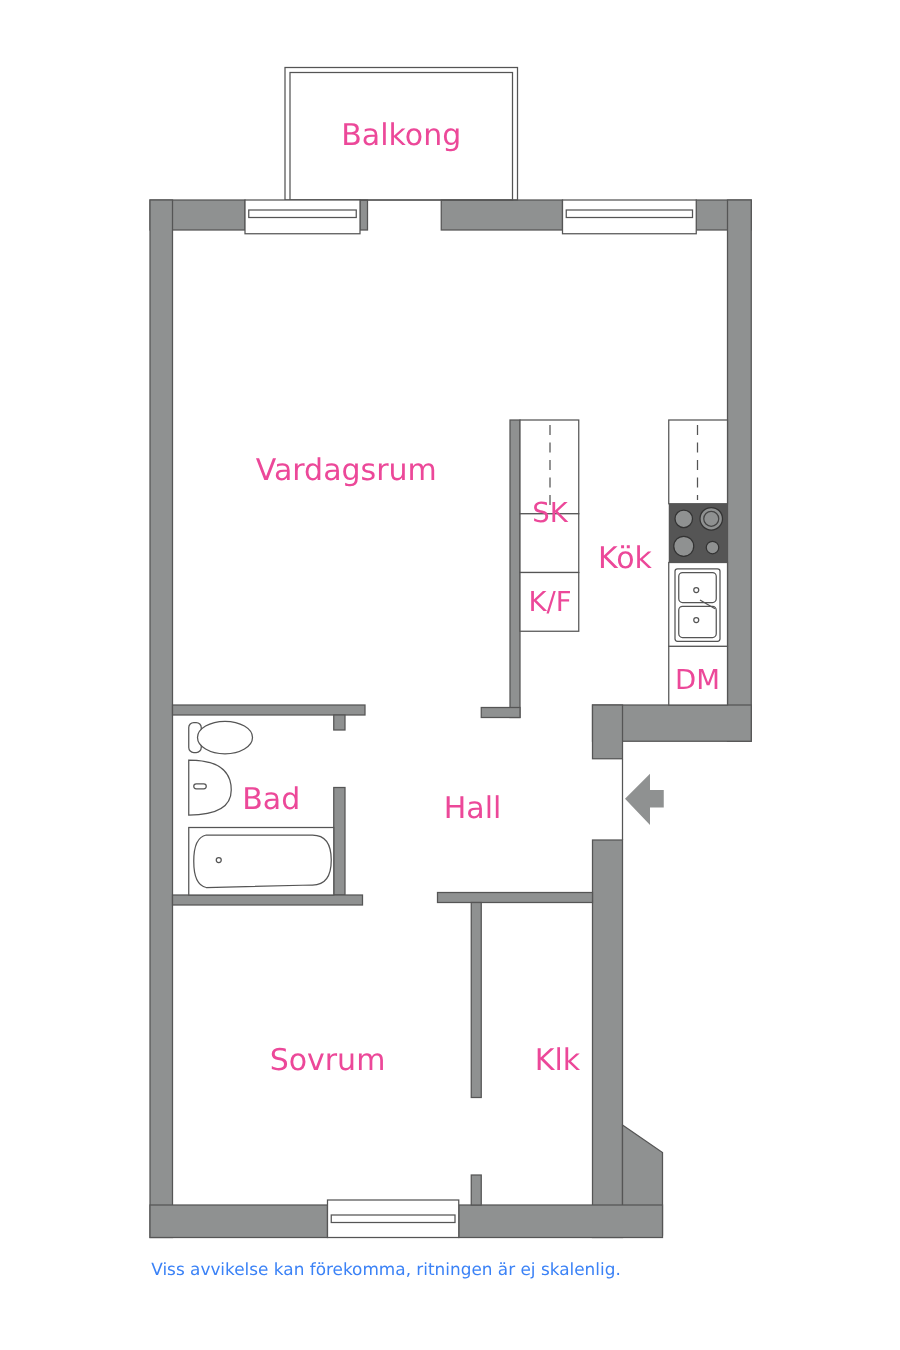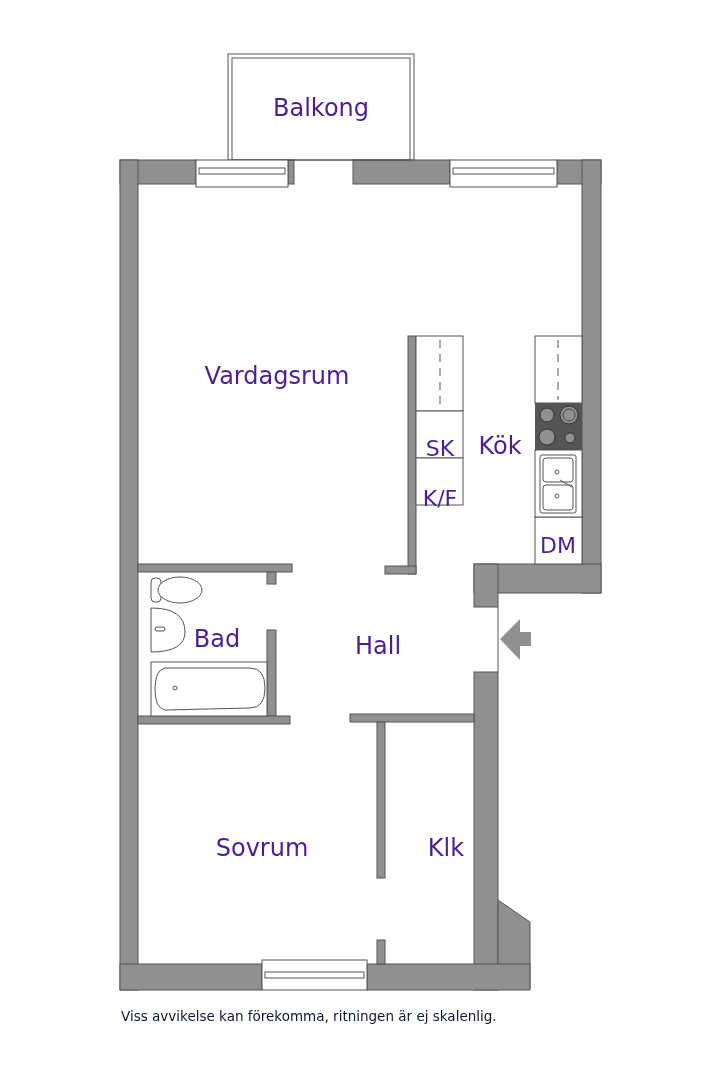--- a/index.html
+++ b/index.html
@@ -1,21 +1,21 @@
 <!DOCTYPE html>
 <html><head>
 <meta charset="utf-8">
 <style>
   html, body { margin:0; padding:0; background:#ffffff; }
   body { width:720px; height:1080px; position:relative; overflow:hidden; font-family:"DejaVu Sans", sans-serif; }
   #plan { position:absolute; left:0; top:0; width:720px; height:1080px; }
-  .lbl { position:absolute; color:#4c1d95; font-family:"DejaVu Sans", sans-serif; white-space:nowrap; transform:translate(-50%,-50%); }
+  .lbl { position:absolute; color:#ec4899; font-family:"DejaVu Sans", sans-serif; white-space:nowrap; transform:translate(-50%,-50%); }
   .room { font-size:24px; }
   .appl { font-size:22px; }
-  .note { position:absolute; left:121px; top:1008px; font-size:13.5px; color:#0f172a; font-family:"DejaVu Sans", sans-serif; }
+  .note { position:absolute; left:121px; top:1008px; font-size:13.5px; color:#3b82f6; font-family:"DejaVu Sans", sans-serif; }
 </style>
 </head>
 <body>
 
 <svg id="plan" viewBox="0 0 720 1080" xmlns="http://www.w3.org/2000/svg">
   <g fill="#8f9191" stroke="#555" stroke-width="1">
 
     <g>
 
       <rect x="120" y="160" width="76" height="24"></rect>
@@ -125,17 +125,17 @@
 </svg>
 
 <div class="lbl room" style="left:321px;top:108px;">Balkong</div>
 <div class="lbl room" style="left:277px;top:376px;">Vardagsrum</div>
 <div class="lbl room" style="left:500px;top:446px;">Kök</div>
 <div class="lbl room" style="left:217px;top:639px;text-align:right;">Bad</div>
 <div class="lbl room" style="left:378px;top:646px;">Hall</div>
 <div class="lbl room" style="left:262px;top:848px;">Sovrum</div>
 <div class="lbl room" style="left:446px;top:848px;">Klk</div>
 
-<div class="lbl appl" style="left:440px;top:448px;">SK</div>
-<div class="lbl appl" style="left:440px;top:482px;margin-top:16px;">K/F</div>
+<div class="lbl appl" style="left:440px;top:411px;">SK</div>
+<div class="lbl appl" style="left:440px;top:482px;">K/F</div>
 <div class="lbl appl" style="left:558px;top:545px;">DM</div>
 
 <div class="note">Viss avvikelse kan förekomma, ritningen är ej skalenlig.</div>
 
 </body></html>

